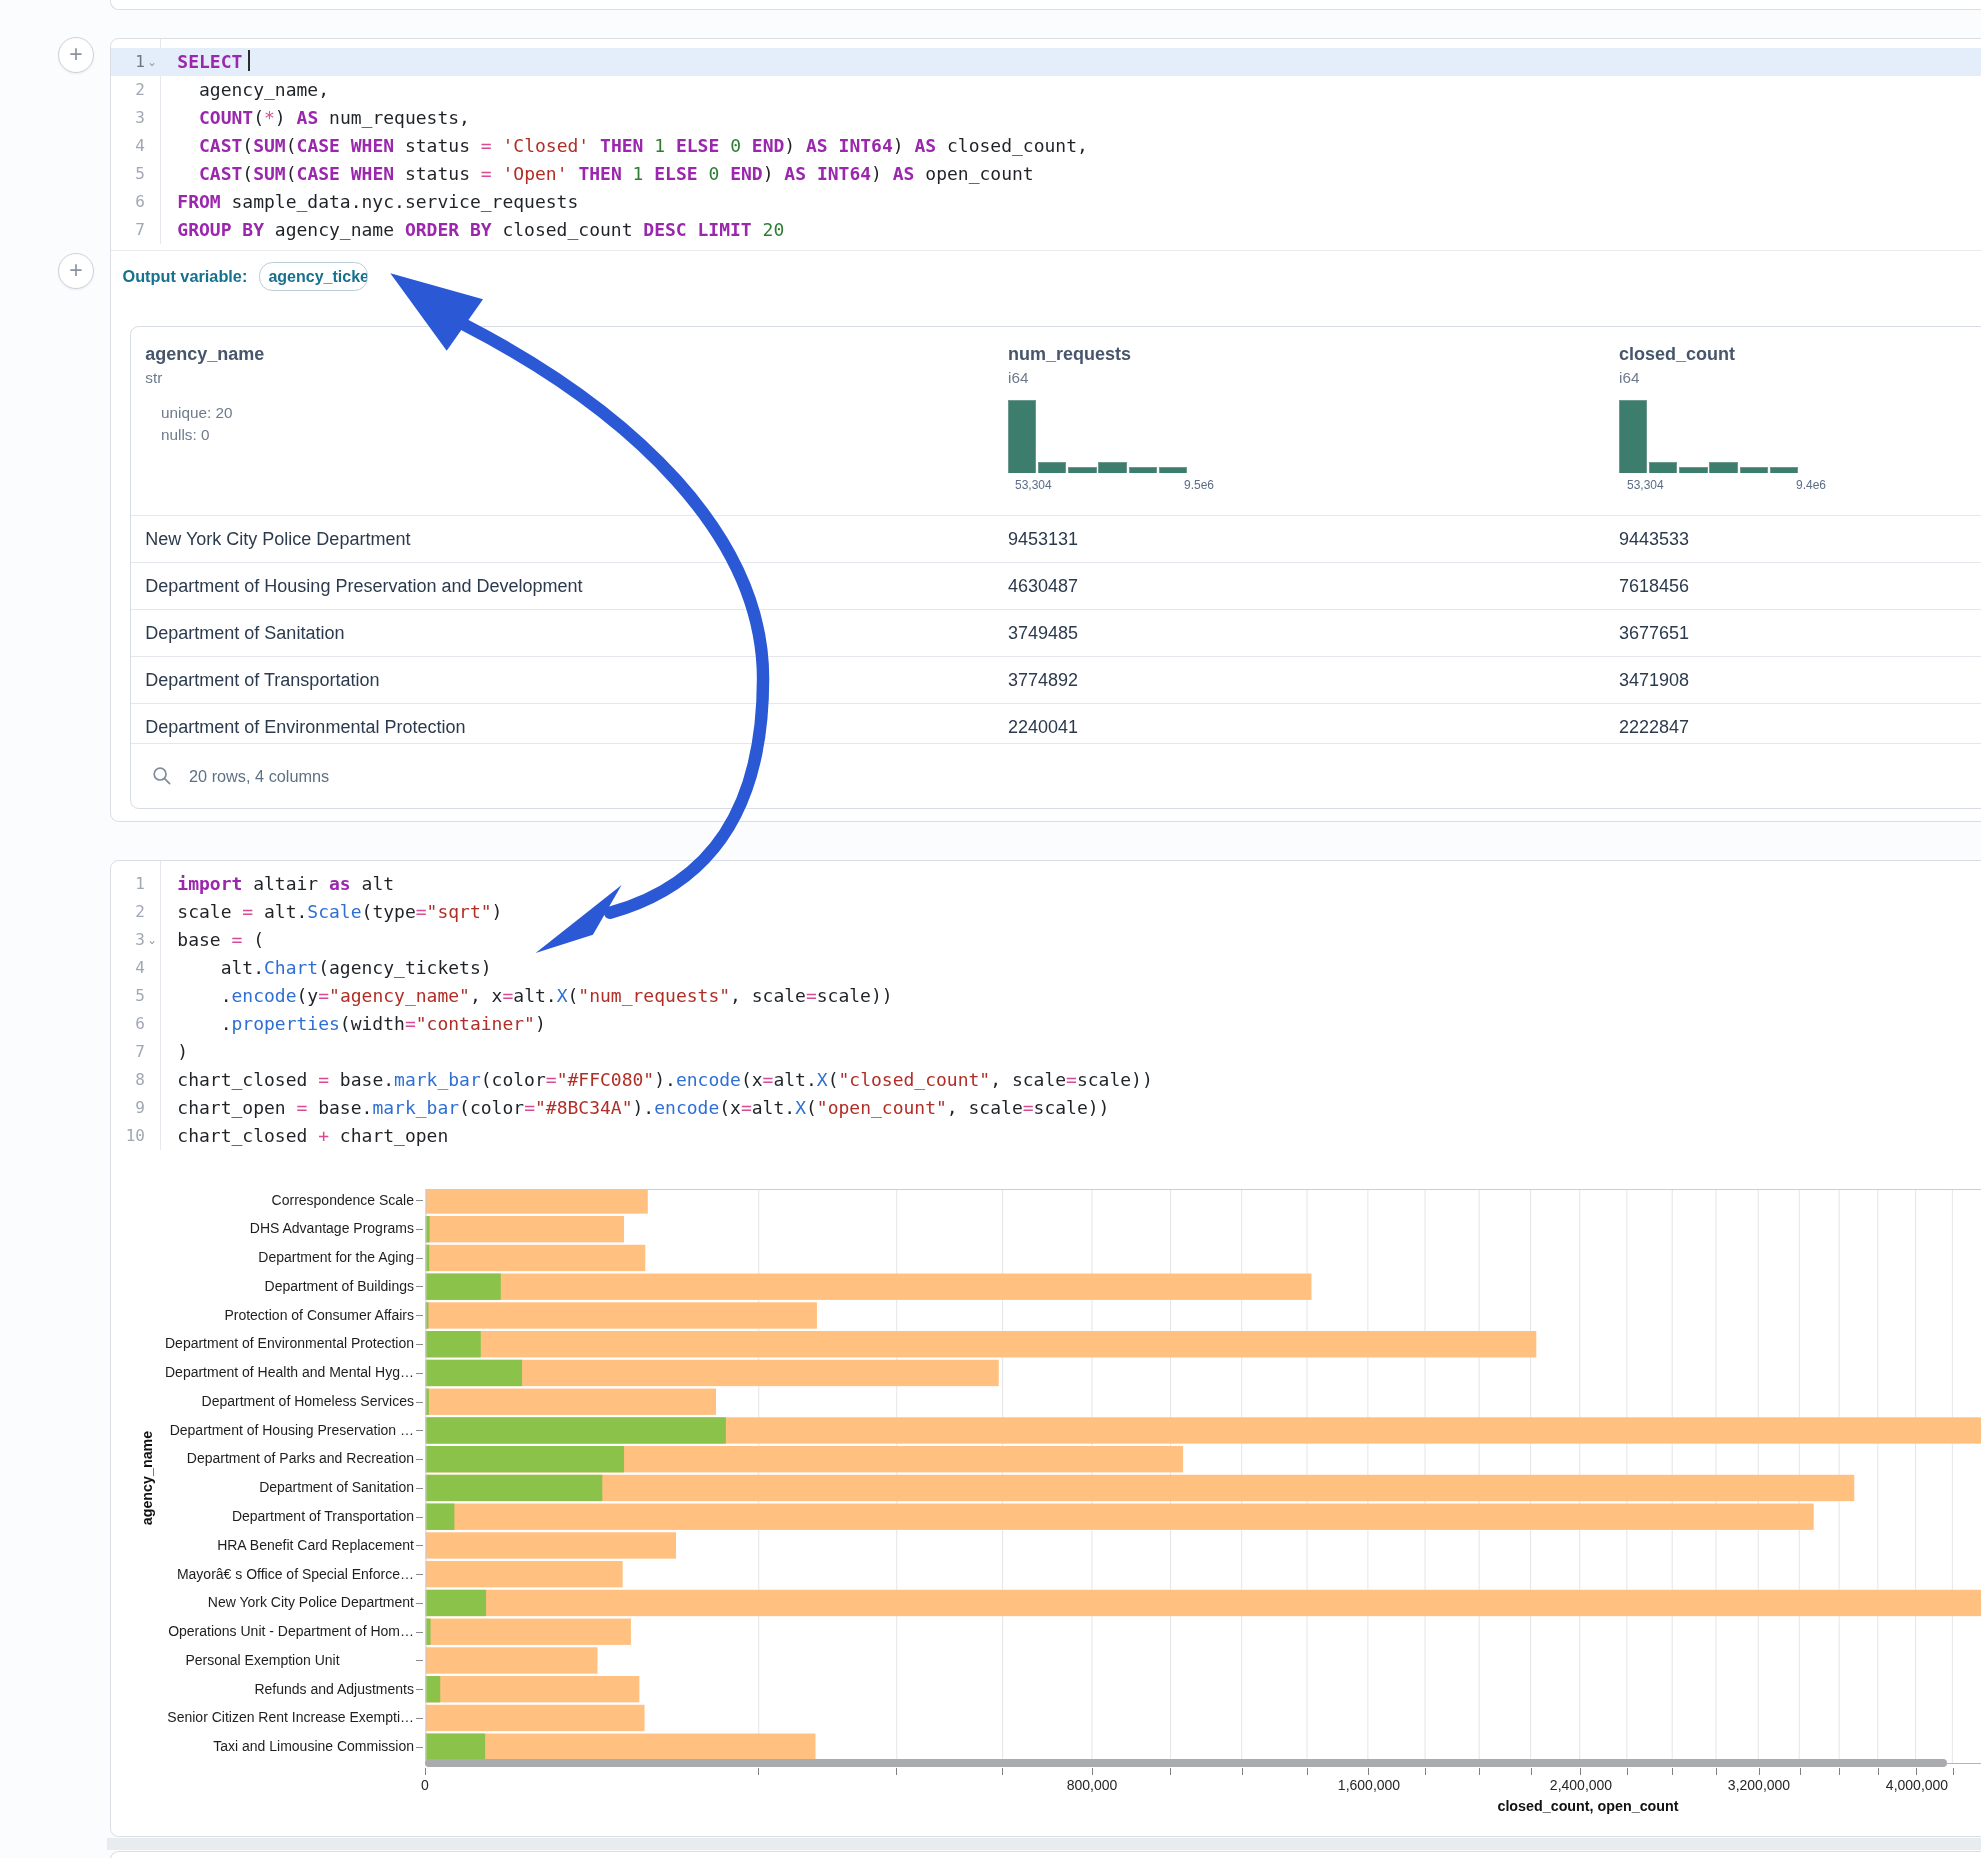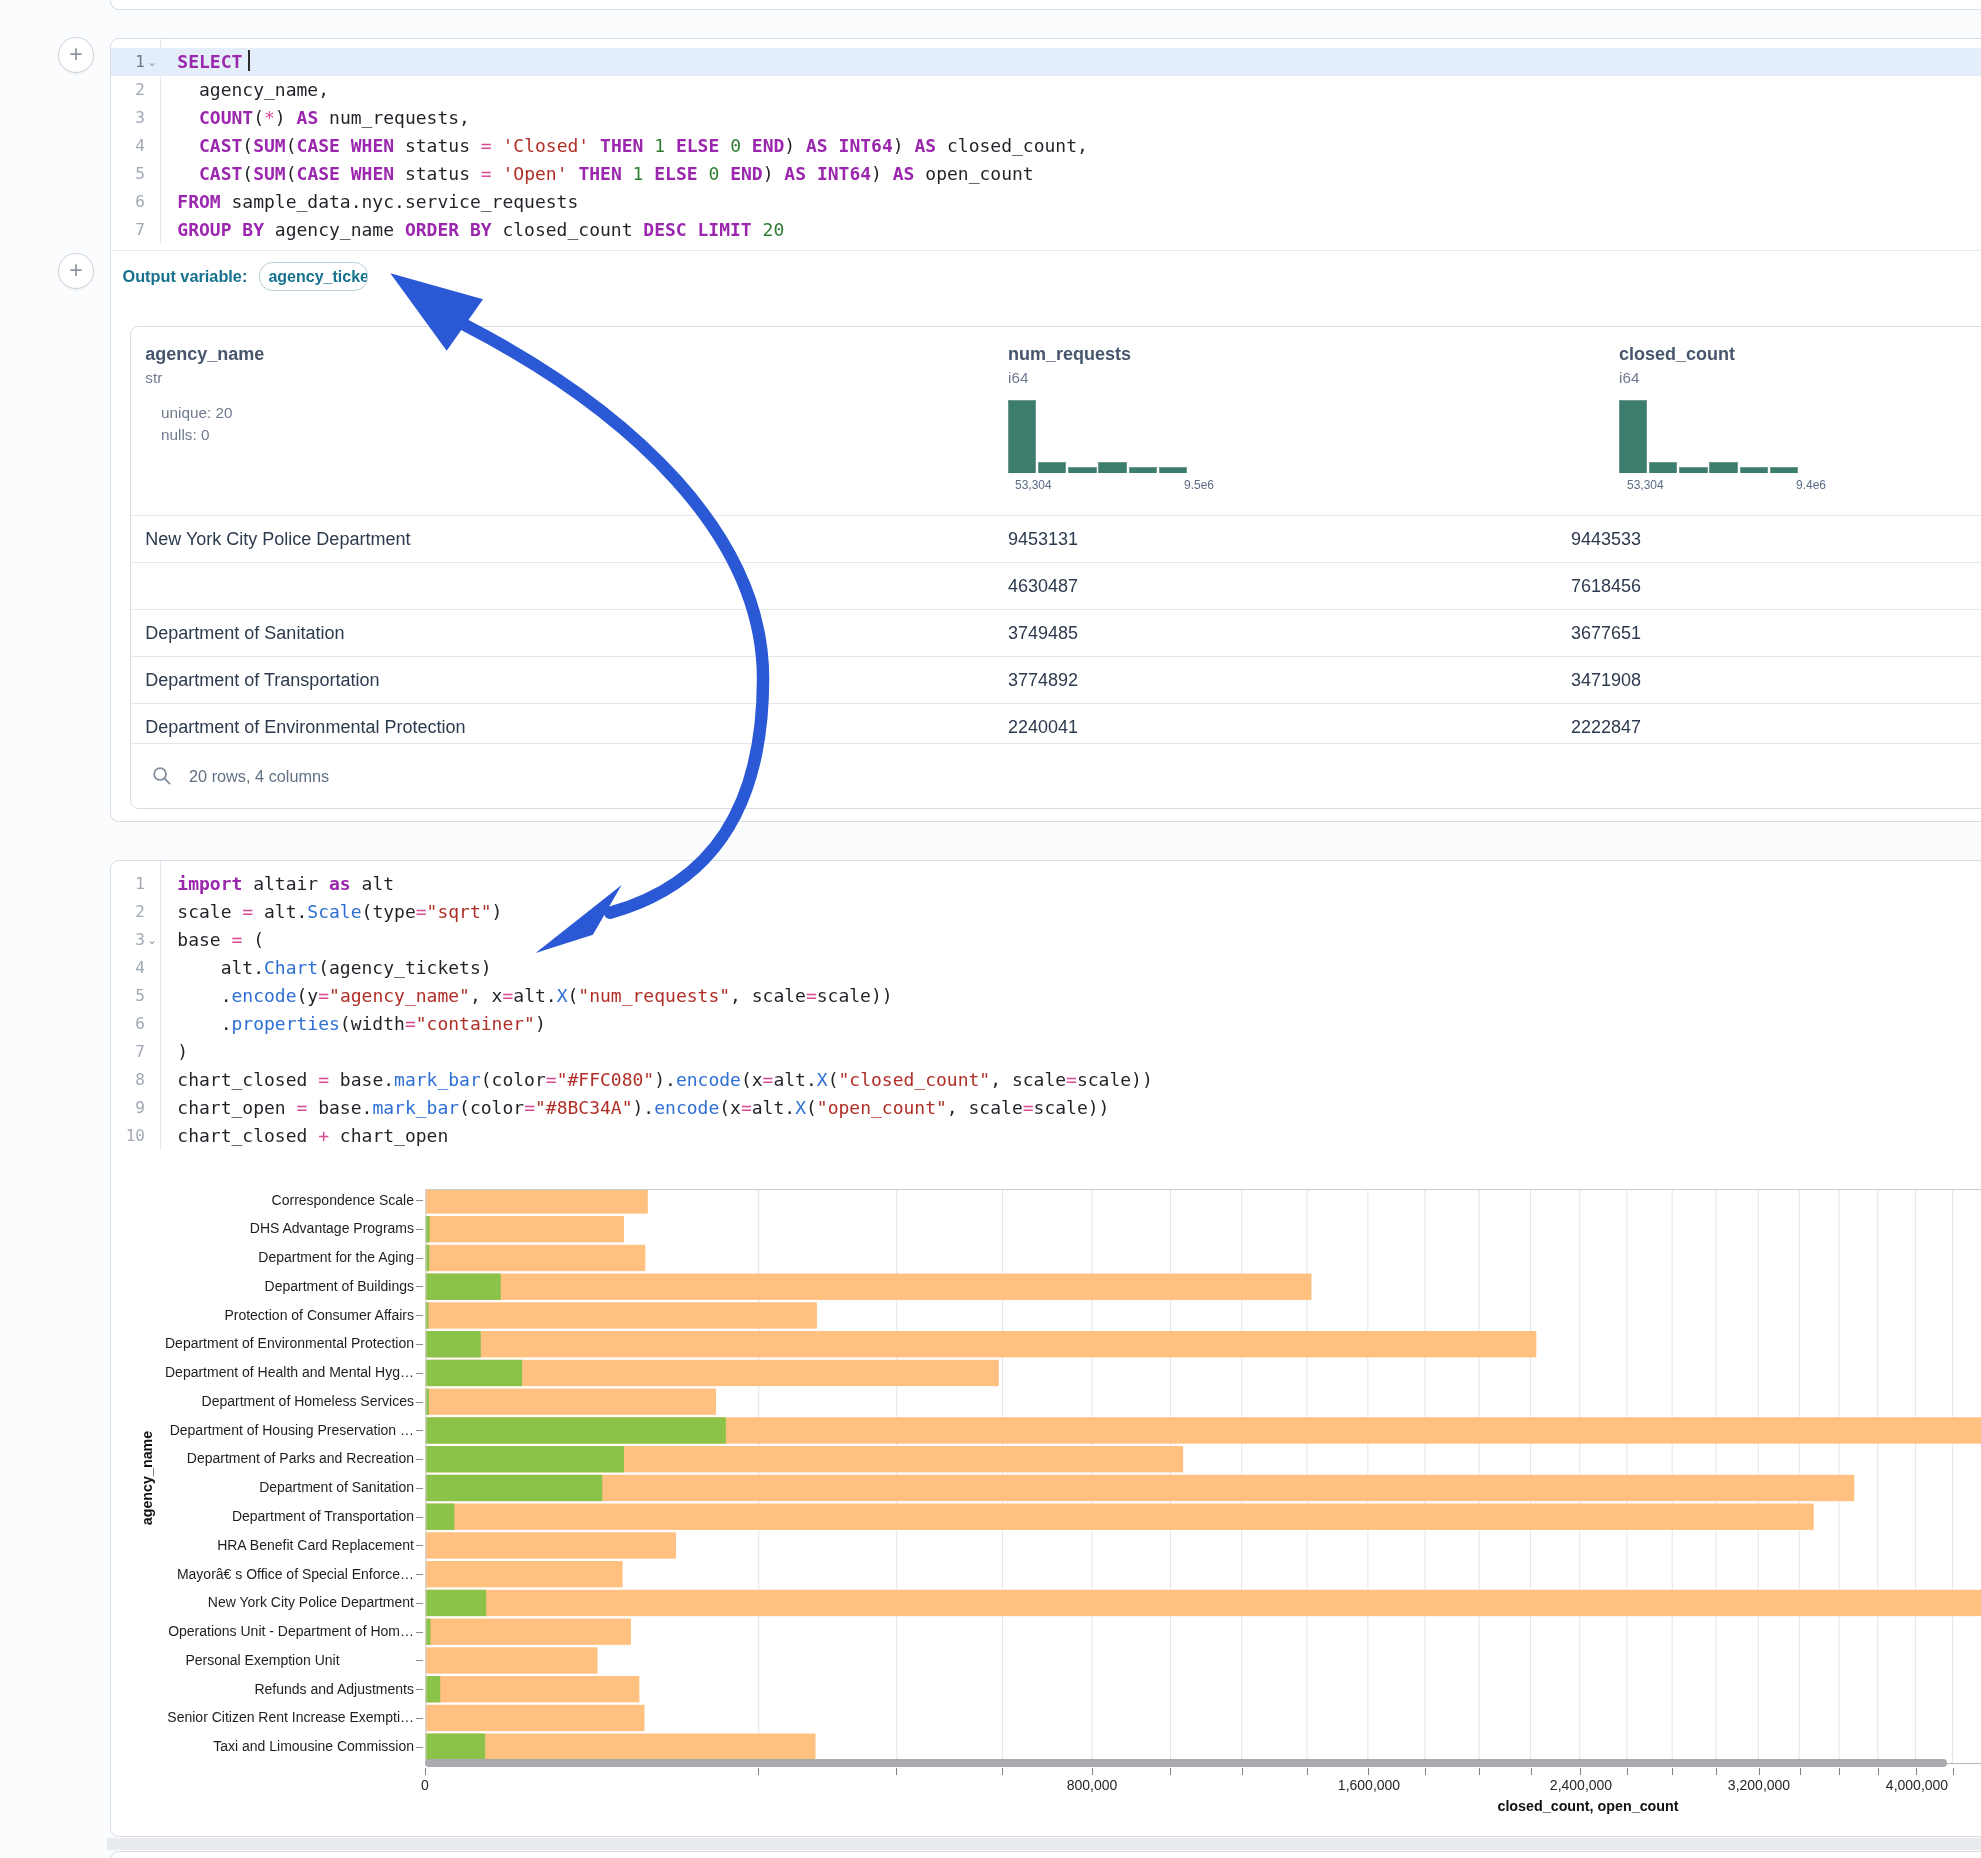--- a/index.html
+++ b/index.html
@@ -41,21 +41,21 @@
   .thtype{font-size:15.3px;color:#6e7b8e;margin-top:3.8px;}
   .thstats{position:absolute;top:75px;font-size:15.3px;color:#6e7b8e;line-height:22px;}
   .hist{position:absolute;top:73px;width:179px;height:73px;display:flex;align-items:flex-end;gap:1.9px;}
   .hbar{flex:1;background:#3c7d6d;border:1px solid #6d998d;border-bottom:none;box-sizing:border-box;}
   .histlabels{position:absolute;top:151px;width:199px;display:flex;justify-content:space-between;
               font-size:12px;color:#5c6d86;}
   .trows{position:absolute;left:0;right:0;top:188px;}
   .trow{position:relative;height:46px;border-top:1px solid #e4e8ec;cursor:default;}
   .tcell{position:absolute;top:0;height:46px;line-height:46px;font-size:18px;color:#2c3a4e;
          white-space:nowrap;}
-  .c0{left:14.3px;} .c1{left:877px;} .c2{left:1440px;}
+  .c0{left:14.3px;} .c1{left:877px;} .c2{left:1488px;}
   .tfoot{position:absolute;left:0;right:0;bottom:0;height:64px;border-top:1px solid #e4e8ec;
          display:flex;align-items:center;}
   .tfoot-text{font-size:16.3px;color:#5f7184;margin-left:17px;}
   .search-ic{margin-left:21px;flex:none;}
   
   .chart{position:absolute;left:0;top:298px;right:0;height:677px;}
   .ylab{position:absolute;width:303px;text-align:right;font-size:14px;color:#1e1e1e;height:17px;
         line-height:17px;white-space:nowrap;}
   .ytick{position:absolute;left:305px;width:6.7px;height:1.4px;background:#8a8a8a;}
   .ytitle{position:absolute;left:-60px;top:311px;width:191px;text-align:center;font-size:14.3px;
@@ -142,20 +142,21 @@
         <span>9.4e6</span>
       </div>
 
       <div class="trows" id="table-rows">
           <div class="trow">
             <div class="tcell c0">New York City Police Department</div>
             <div class="tcell c1">9453131</div>
             <div class="tcell c2">9443533</div>
           </div>
           <div class="trow">
+            <div class="tcell c0">Department of Housing Preservation and Development</div>
             <div class="tcell c1">4630487</div>
             <div class="tcell c2">7618456</div>
           </div>
           <div class="trow">
             <div class="tcell c0">Department of Sanitation</div>
             <div class="tcell c1">3749485</div>
             <div class="tcell c2">3677651</div>
           </div>
           <div class="trow">
             <div class="tcell c0">Department of Transportation</div>

